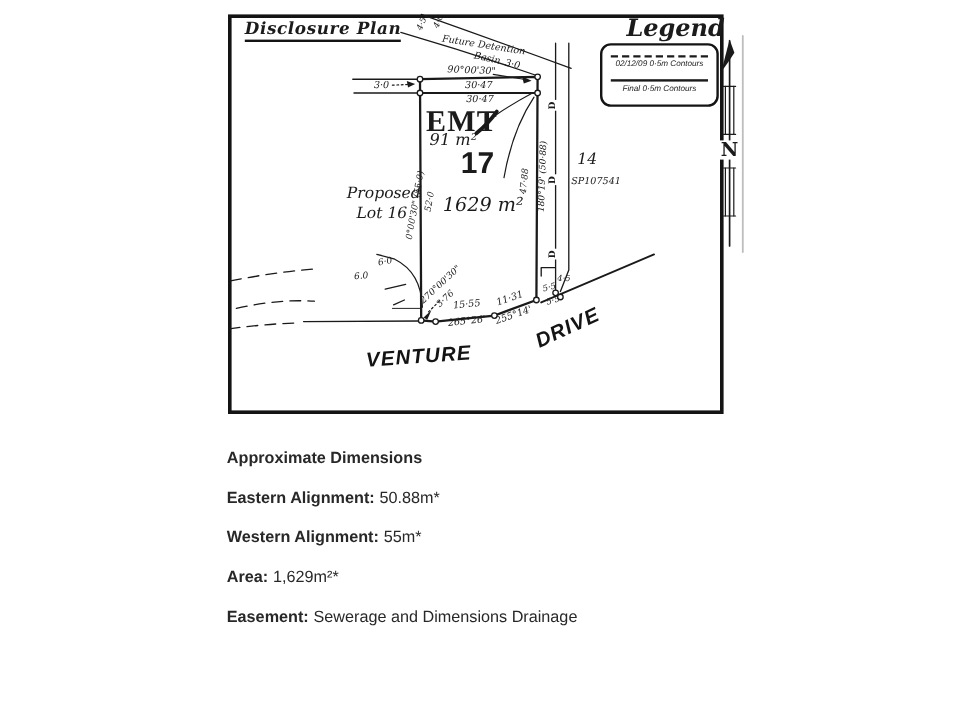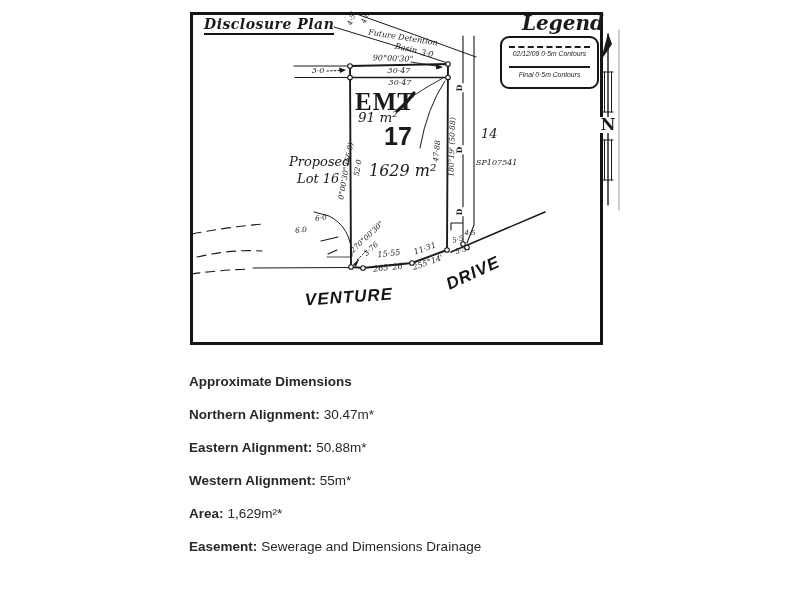--- a/index.html
+++ b/index.html
@@ -39,21 +39,21 @@
         font-family:"Liberation Sans",sans-serif;}
   .l-17area{left:369px;top:163px;font-size:16px;text-align:right;}
   .l-prop1{left:289px;top:155px;font-size:13px;}
   .l-prop2{left:297px;top:172px;font-size:13px;}
   
   .l-wbear{left:346px;top:171px;font-size:7.5px;transform:translate(-50%,-50%) rotate(-80deg);}
   .l-w52{left:358px;top:168px;font-size:7.5px;transform:translate(-50%,-50%) rotate(-80deg);}
   .l-e4788{left:437px;top:151px;font-size:7.5px;transform:translate(-50%,-50%) rotate(-84deg);}
   .l-ebear{left:452px;top:147px;font-size:7.5px;transform:translate(-50%,-50%) rotate(-88deg);}
   .l-14{left:481px;top:127px;font-size:13px;}
-  .l-sp{left:476px;top:147px;font-size:8px;margin-top:12px;}
+  .l-sp{left:476px;top:147px;font-size:8px;}
   .l-c60a{left:321px;top:218px;font-size:7.5px;transform:translate(-50%,-50%) rotate(-10deg);}
   .l-c60b{left:301px;top:230px;font-size:7.5px;transform:translate(-50%,-50%) rotate(-4deg);}
   .l-swb{left:367px;top:237px;font-size:7.5px;transform:translate(-50%,-50%) rotate(-43deg);}
   .l-swd{left:371px;top:249px;font-size:7.5px;transform:translate(-50%,-50%) rotate(-43deg);}
   .l-s1555{left:389px;top:254px;font-size:8px;transform:translate(-50%,-50%) rotate(-6deg);}
   .l-s265{left:389px;top:268px;font-size:8px;transform:translate(-50%,-50%) rotate(-6deg);}
   .l-s1131{left:425px;top:249px;font-size:8px;transform:translate(-50%,-50%) rotate(-19deg);}
   .l-s255{left:428px;top:263px;font-size:8px;transform:translate(-50%,-50%) rotate(-19deg);}
   .l-o45{left:470px;top:233px;font-size:7px;transform:translate(-50%,-50%);}
   .l-o55a{left:458px;top:240px;font-size:7px;transform:translate(-50%,-50%) rotate(-15deg);}
@@ -206,23 +206,20 @@
 <span class="lbl dmark l-d1">D</span>
 <span class="lbl dmark l-d2">D</span>
 <span class="lbl dmark l-d3">D</span>
 
 <span class="lbl street l-venture">VENTURE</span>
 <span class="lbl street l-drive">DRIVE</span>
 
 <div class="details">
   <div class="d-head">Approximate Dimensions</div>
   <div class="d-row">
-    <span class="d-label">Northern Alignment:</span><span class="d-val">30.47m*</span>
-  </div>
-  <div class="d-row">
     <span class="d-label">Eastern Alignment:</span><span class="d-val">50.88m*</span>
   </div>
   <div class="d-row">
     <span class="d-label">Western Alignment:</span><span class="d-val">55m*</span>
   </div>
   <div class="d-row">
     <span class="d-label">Area:</span><span class="d-val">1,629m²*</span>
   </div>
   <div class="d-row">
     <span class="d-label">Easement:</span><span class="d-val">Sewerage and Dimensions Drainage</span>

